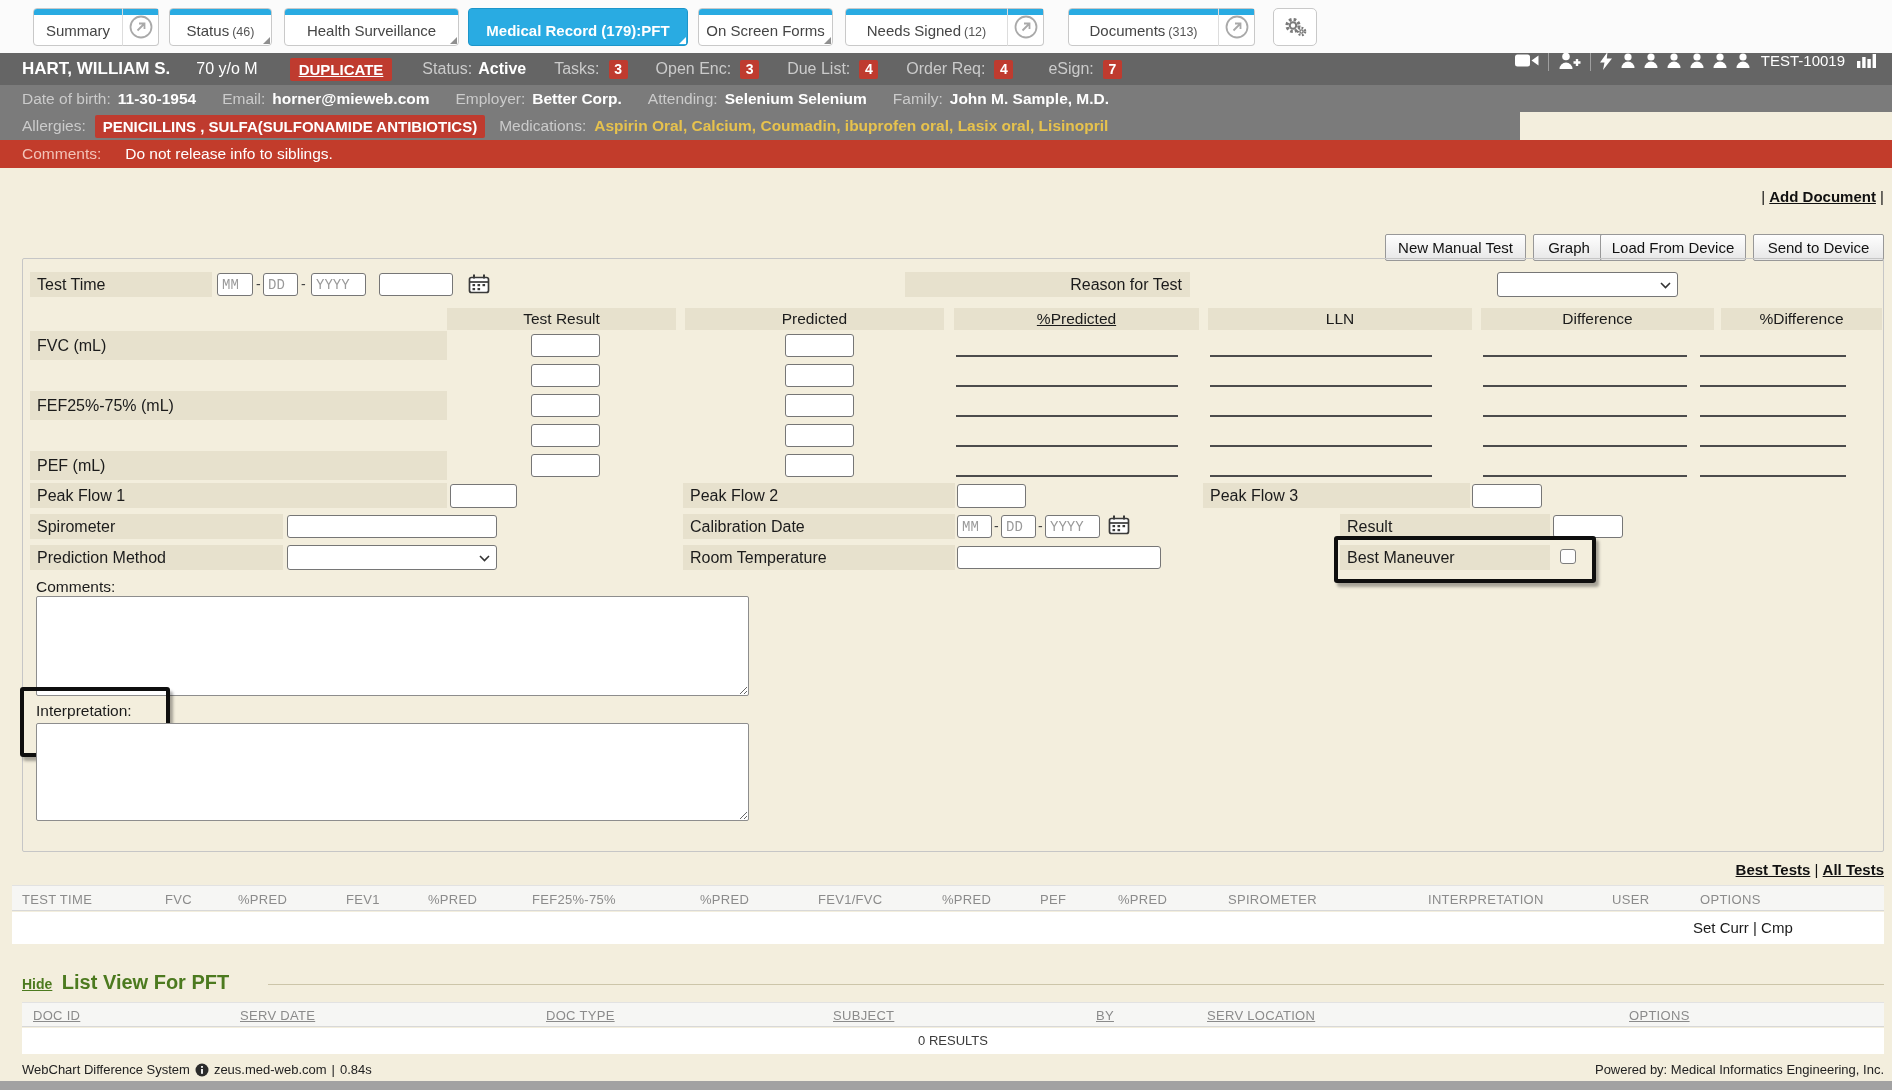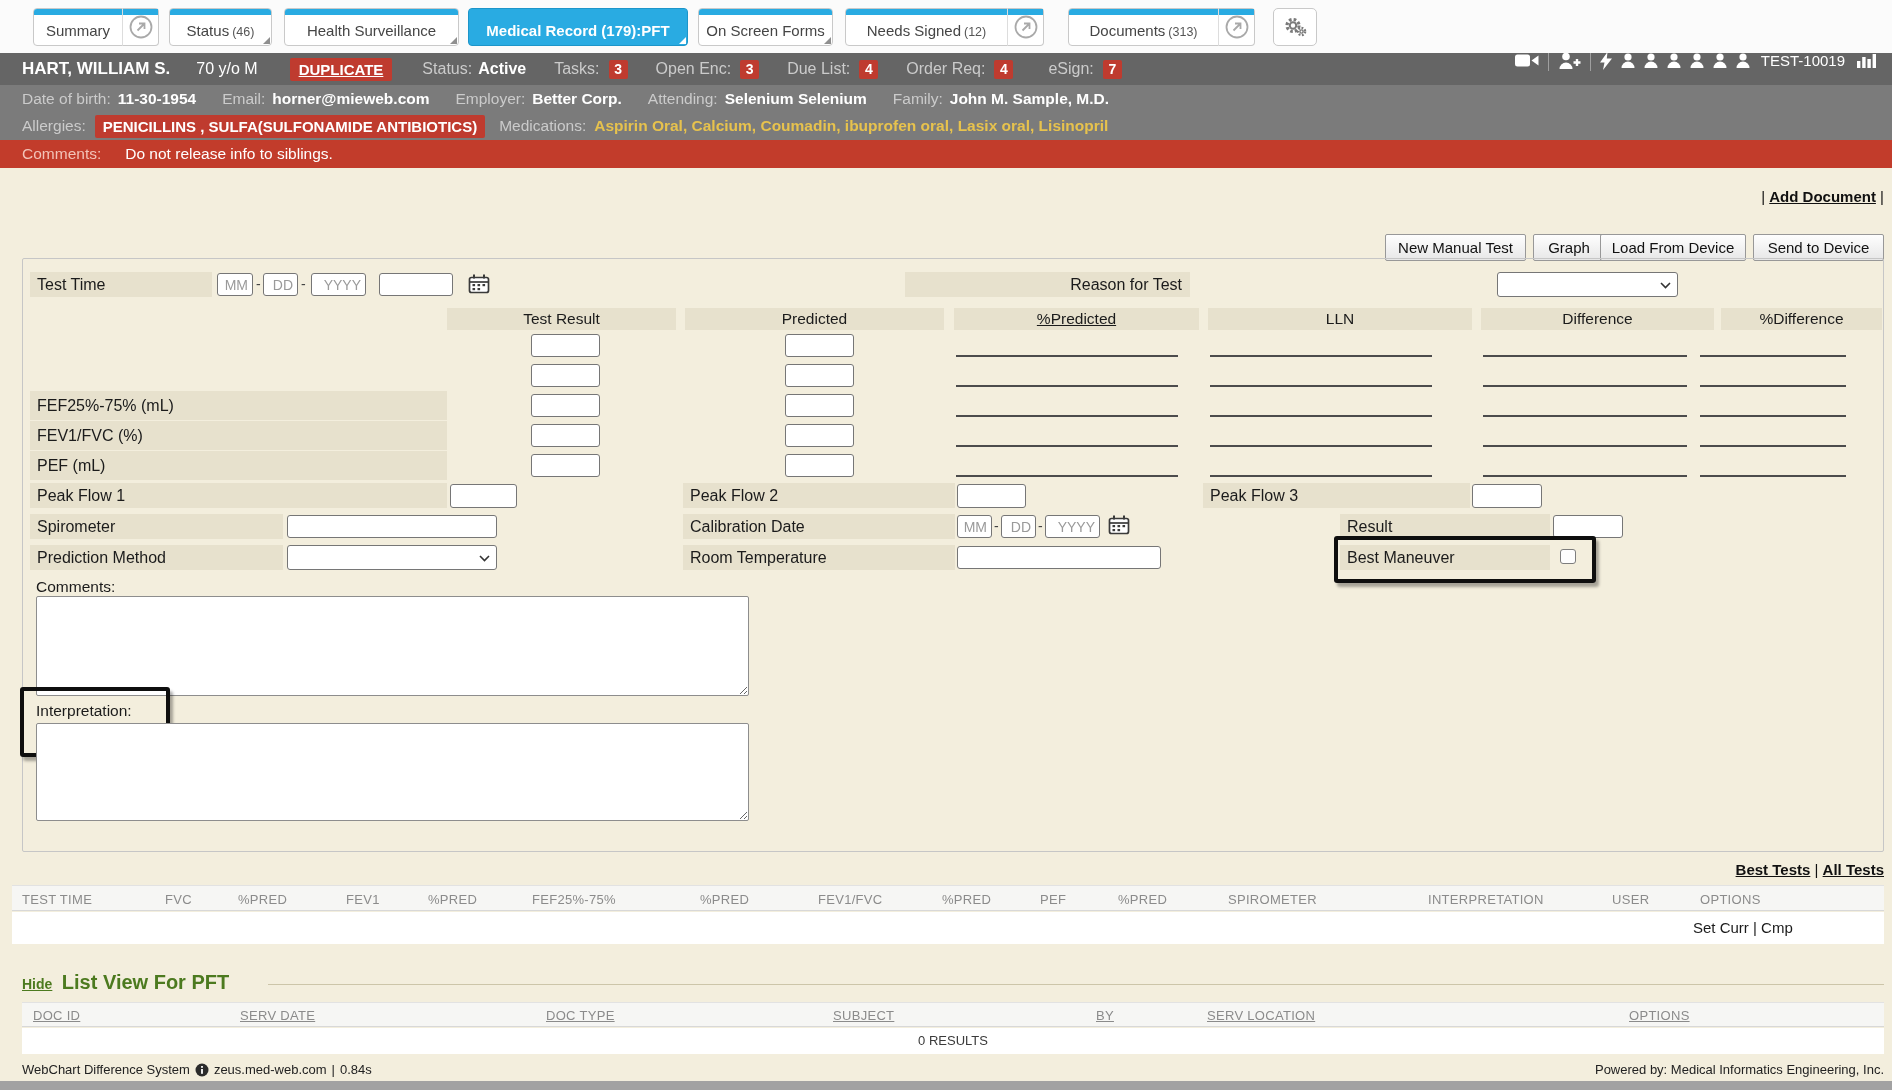--- a/index.html
+++ b/index.html
@@ -16,21 +16,21 @@
   .tab.active .lbl { color:#fff; font-weight:700; }
   .fold { position:absolute; right:1px; bottom:1px; width:0; height:0; border-left:7px solid transparent; border-bottom:7px solid #8f8f8f; }
   .tab.active .fold { border-bottom-color:#fff; }
   .pop { position:absolute; top:8px; width:37px; height:38px; background:#fff; border:1px solid #c9c9c9; border-left:1px solid #ddd; border-radius:0 4px 4px 0; display:flex; align-items:center; justify-content:center; cursor:pointer; }
   .pop .strip { position:absolute; left:0; top:0; right:0; height:6px; background:#29abe2; }
   .gearbtn { position:absolute; left:1273px; top:8px; width:44px; height:38px; background:#fff; border:1px solid #c9c9c9; border-radius:5px; display:flex; align-items:center; justify-content:center; cursor:pointer; }
 
   
   .hd1 { position:absolute; left:0; top:53px; width:1892px; height:32px; background:#656565; display:flex; align-items:center; padding-left:22px; color:#fff; font-size:16px; white-space:nowrap; }
   .hd2 { position:absolute; left:0; top:85px; width:1892px; height:27px; background:#7b7b7b; display:flex; align-items:center; padding-left:22px; font-size:15.5px; white-space:nowrap; }
-  .hd3 { position:absolute; left:0; top:112px; width:1892px; height:28px; background:#7b7b7b; display:flex; align-items:center; padding-left:22px; font-size:15.5px; white-space:nowrap; }
+  .hd3 { position:absolute; left:0; top:112px; width:1520px; height:28px; background:#7b7b7b; display:flex; align-items:center; padding-left:22px; font-size:15.5px; white-space:nowrap; }
   .glabel { color:#cbcbcb; font-weight:400; }
   .gval { color:#fff; font-weight:700; }
   .badge { display:inline-block; min-width:19px; height:19px; background:#bf3b2f; color:#fff; font-weight:700; text-align:center; line-height:19px; border-radius:2px; padding:0 3px; font-size:14px; cursor:pointer; }
   .dup { background:#bf3b2f; color:#fff; font-weight:700; text-decoration:underline; padding:3px 9px; border-radius:2px; font-size:15px; cursor:pointer; }
   .allergybadge { background:#bf3b2f; color:#fff; font-weight:700; padding:3px 8px; border-radius:2px; font-size:15px; cursor:pointer; }
   .gold { color:#e7c24d; font-weight:700; cursor:pointer; }
   .hicons { position:absolute; right:14px; top:53px; height:15px; display:flex; align-items:center; gap:9px; }
   .vsep { width:1px; height:20px; background:rgba(255,255,255,.38); }
   .sysid { color:#fff; font-size:15px; font-weight:400; margin:0 2px; }
 
@@ -39,21 +39,21 @@
   .cbar .clabel { color:#f2c3b8; margin-right:24px; }
   .cbar .ctext { color:#fff; }
 
   
   .adddoc { position:absolute; right:8px; top:188px; font-size:15px; color:#111; }
   .adddoc a { font-weight:700; text-decoration:underline; color:#111; cursor:pointer; }
   .btn { position:absolute; top:234px; height:27px; background:linear-gradient(#fefefe,#e7e7e7); border:1px solid #989898; border-radius:2px; font-size:15px; color:#111; text-align:center; line-height:25px; cursor:pointer; }
   .panel { position:absolute; left:22px; top:258px; width:1862px; height:594px; border:1px solid #c6c6c6; border-radius:2px; }
   .tan { position:absolute; background:#e7e1cd; color:#1b1b1b; font-size:16px; line-height:25px; padding-left:7px; white-space:nowrap; overflow:hidden; }
   .th { position:absolute; top:308px; height:22px; background:#e7e1cd; color:#1b1b1b; text-align:center; font-size:15.5px; line-height:22px; }
-  .inp { position:absolute; background:#fff; border:1px solid #767676; border-radius:3px; font-family:Liberation Sans, sans-serif; font-size:14px; color:#4d7c0f; padding:0 4px;text-align:right; }
+  .inp { position:absolute; background:#fff; border:1px solid #767676; border-radius:3px; font-family:Liberation Mono, monospace; font-size:14px; color:#4d7c0f; padding:0 4px; }
   .inp::placeholder { color:#9a9a9a; }
   .dsep { position:absolute; font-size:14px; color:#444; }
   .hline { position:absolute; height:2px; background:#4c4c4c; }
   .sel { position:absolute; background:#fff; border:1px solid #767676; border-radius:3px; cursor:pointer; }
   .sel svg { position:absolute; right:6px; top:50%; margin-top:-3px; }
   .calbtn { position:absolute; cursor:pointer; background:none; border:none; }
   .cbx { position:absolute; width:16px; height:15px; background:#fdfdfd; border:1.6px solid #7d7d7d; border-radius:3px; cursor:pointer; }
   .annbox { position:absolute; border:4px solid #0e0e0e; border-radius:3px; box-shadow:3px 4px 3px rgba(0,0,0,.32); }
   .flabel { position:absolute; font-size:15.5px; color:#1b1b1b; }
   .ta { position:absolute; background:#fff; border:1px solid #8d8d8d; border-radius:2px; resize:both; font-family:"Liberation Sans",sans-serif; font-size:14px; padding:4px; }
@@ -287,20 +287,21 @@
       </svg>
   </div>
 
   <div class="th" style="left:447px;width:229px;">Test Result</div>
   <div class="th" style="left:685px;width:259px;">Predicted</div>
   <div class="th" style="left:954px;width:245px;text-decoration:underline;">%Predicted</div>
   <div class="th" style="left:1208px;width:264px;">LLN</div>
   <div class="th" style="left:1481px;width:233px;">Difference</div>
   <div class="th" style="left:1721px;width:161px;">%Difference</div>
 
+  <div class="tan" style="left:30px;top:331px;width:417px;height:29px;line-height:29px;">FVC (mL)</div>
   <input class="inp" style="left: 531px; top: 334px; width: 69px; height: 23px;">
   <input class="inp" style="left: 785px; top: 334px; width: 69px; height: 23px;">
   <div class="hline" style="left:956px;top:355px;width:222px;"></div>
   <div class="hline" style="left:1210px;top:355px;width:222px;"></div>
   <div class="hline" style="left:1483px;top:355px;width:204px;"></div>
   <div class="hline" style="left:1700px;top:355px;width:146px;"></div>
 
   <input class="inp" style="left: 531px; top: 364px; width: 69px; height: 23px;">
   <input class="inp" style="left: 785px; top: 364px; width: 69px; height: 23px;">
   <div class="hline" style="left:956px;top:385px;width:222px;"></div>
@@ -309,21 +310,20 @@
   <div class="hline" style="left:1700px;top:385px;width:146px;"></div>
 
   <div class="tan" style="left:30px;top:391px;width:417px;height:29px;line-height:29px;">FEF25%-75% (mL)</div>
   <input class="inp" style="left: 531px; top: 394px; width: 69px; height: 23px;">
   <input class="inp" style="left: 785px; top: 394px; width: 69px; height: 23px;">
   <div class="hline" style="left:956px;top:415px;width:222px;"></div>
   <div class="hline" style="left:1210px;top:415px;width:222px;"></div>
   <div class="hline" style="left:1483px;top:415px;width:204px;"></div>
   <div class="hline" style="left:1700px;top:415px;width:146px;"></div>
 
-  <div class="tan" style="left:30px;top:421px;width:417px;height:29px;line-height:29px;">FEV1/FVC (%)</div>
   <input class="inp" style="left: 531px; top: 424px; width: 69px; height: 23px;">
   <input class="inp" style="left: 785px; top: 424px; width: 69px; height: 23px;">
   <div class="hline" style="left:956px;top:445px;width:222px;"></div>
   <div class="hline" style="left:1210px;top:445px;width:222px;"></div>
   <div class="hline" style="left:1483px;top:445px;width:204px;"></div>
   <div class="hline" style="left:1700px;top:445px;width:146px;"></div>
 
   <div class="tan" style="left:30px;top:451px;width:417px;height:29px;line-height:29px;">PEF (mL)</div>
   <input class="inp" style="left: 531px; top: 454px; width: 69px; height: 23px;">
   <input class="inp" style="left: 785px; top: 454px; width: 69px; height: 23px;">

